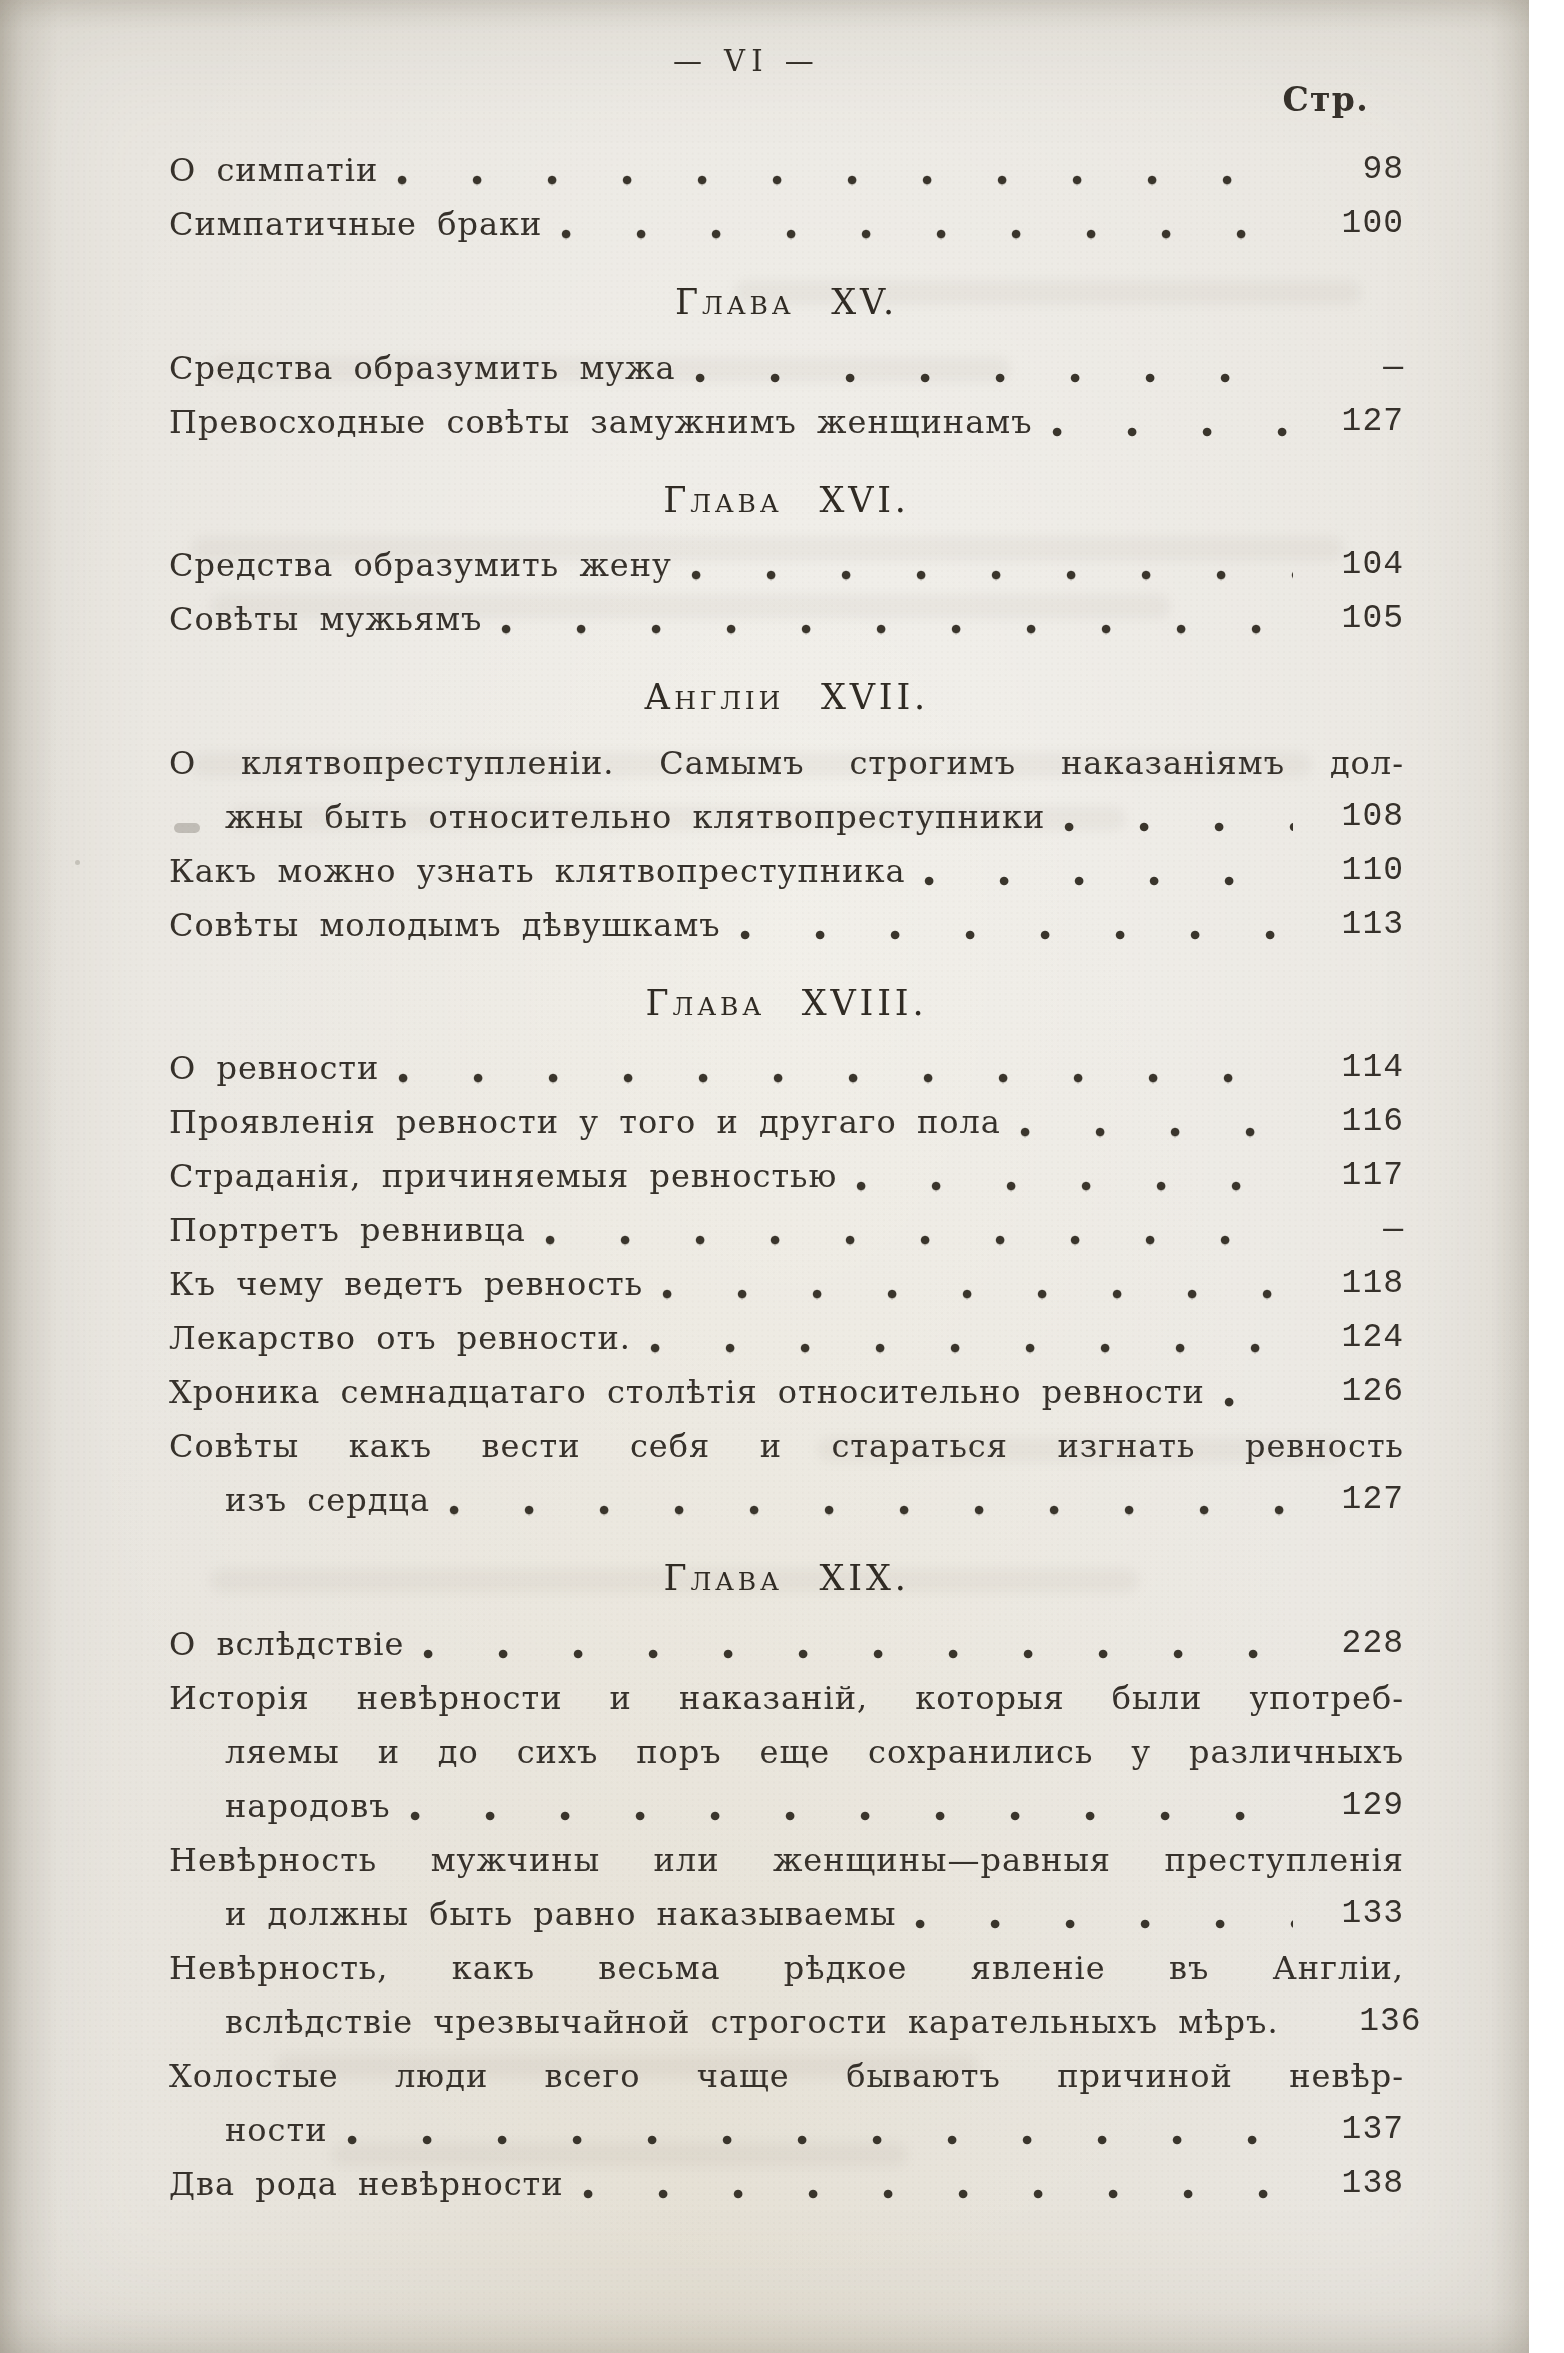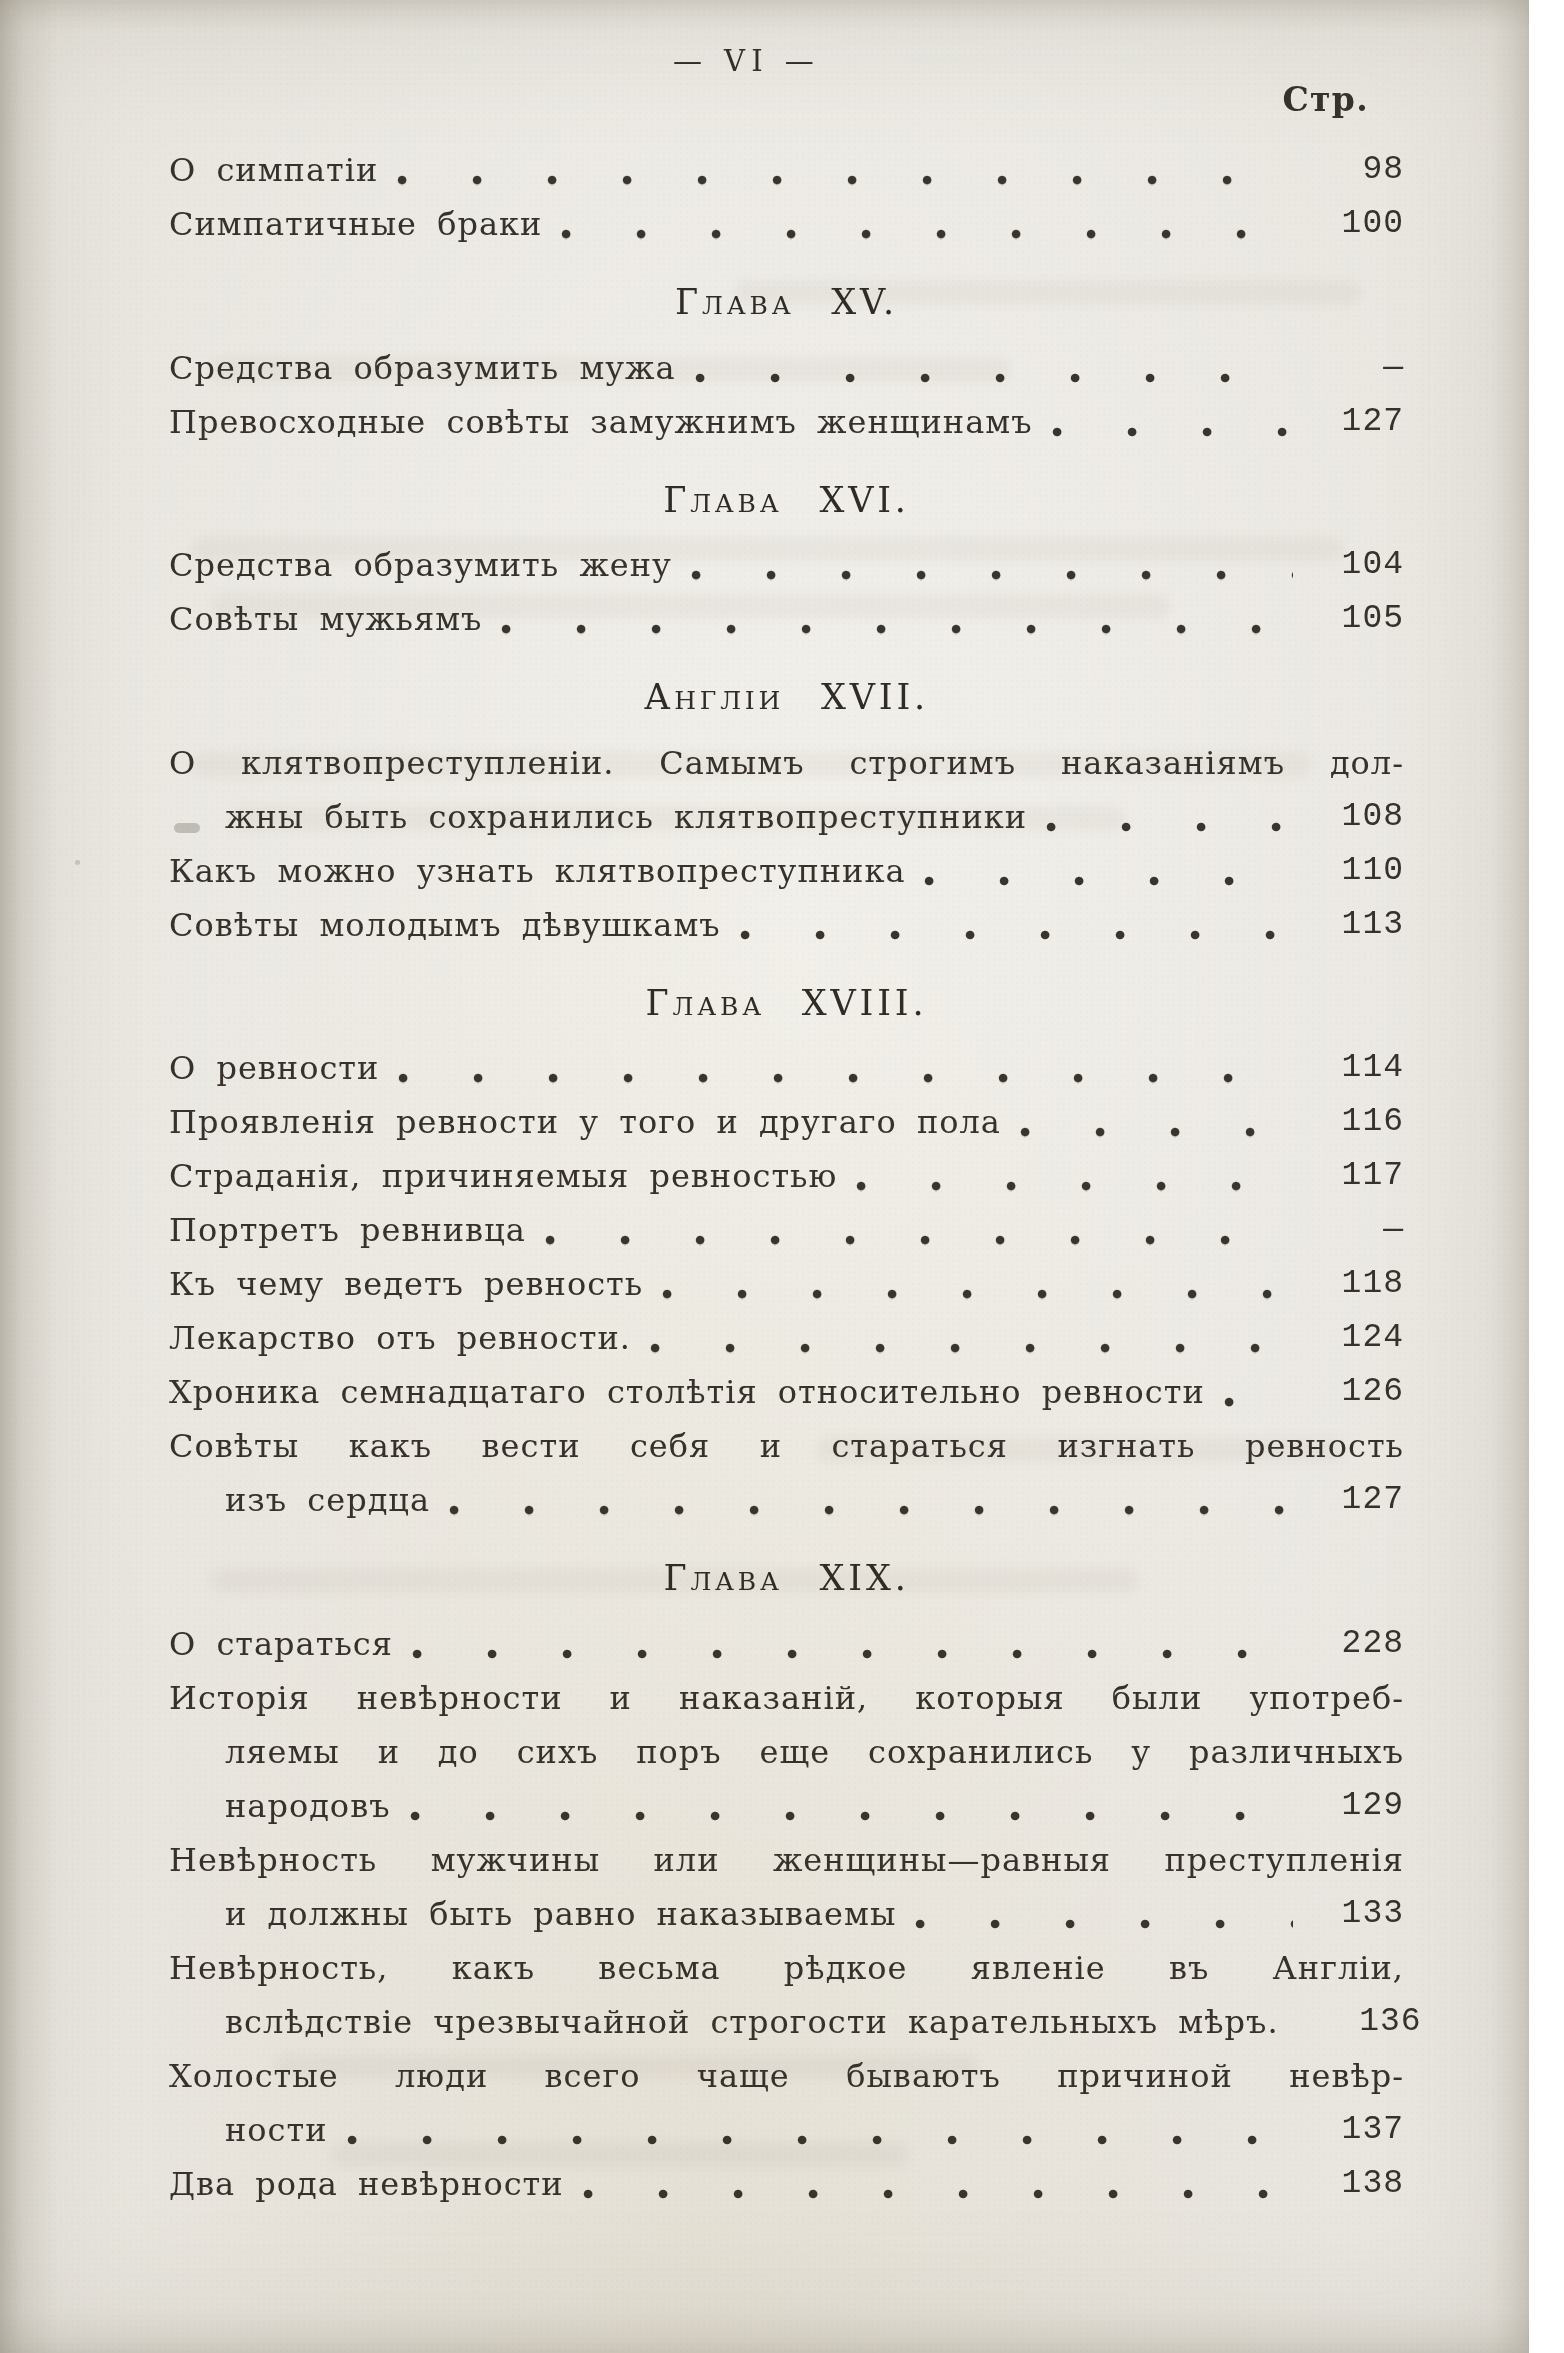--- a/index.html
+++ b/index.html
@@ -178,21 +178,21 @@
         <span class="t">Совѣты мужьямъ</span>
         <span class="leader"></span>
         <span class="pg">105</span>
       </div>
 
       <div class="row chapter">Англіи XVII.</div>
 
       <div class="row runover">О клятвопреступленіи. Самымъ строгимъ наказаніямъ дол-</div>
 
       <div class="row entry indent">
-        <span class="t">жны быть сохранились клятвопреступники</span>
+        <span class="t">жны быть относительно клятвопреступники</span>
         <span class="leader"></span>
         <span class="pg">108</span>
       </div>
 
       <div class="row entry">
         <span class="t">Какъ можно узнать клятвопреступника</span>
         <span class="leader"></span>
         <span class="pg">110</span>
       </div>
 
@@ -250,21 +250,21 @@
 
       <div class="row entry indent">
         <span class="t">изъ сердца</span>
         <span class="leader"></span>
         <span class="pg">127</span>
       </div>
 
       <div class="row chapter">Глава XIX.</div>
 
       <div class="row entry">
-        <span class="t">О стараться</span>
+        <span class="t">О вслѣдствіе</span>
         <span class="leader"></span>
         <span class="pg">228</span>
       </div>
 
       <div class="row runover">Исторія невѣрности и наказаній, которыя были употреб-</div>
 
       <div class="row runover indent">ляемы и до сихъ поръ еще сохранились у различныхъ</div>
 
       <div class="row entry indent">
         <span class="t">народовъ</span>

